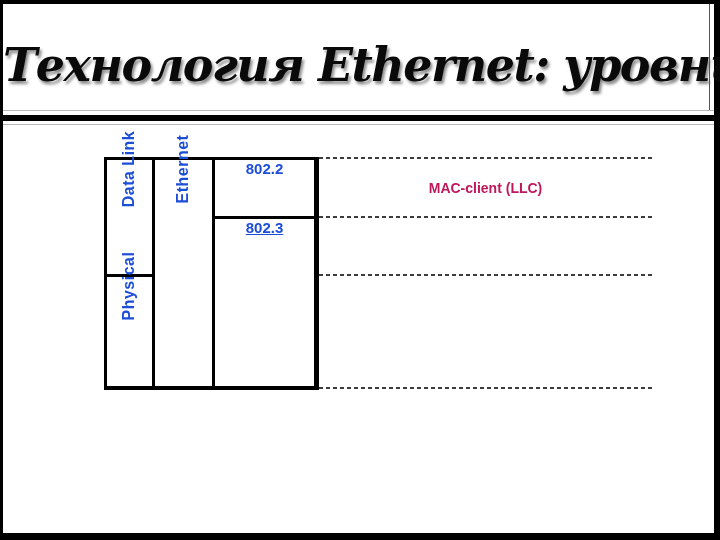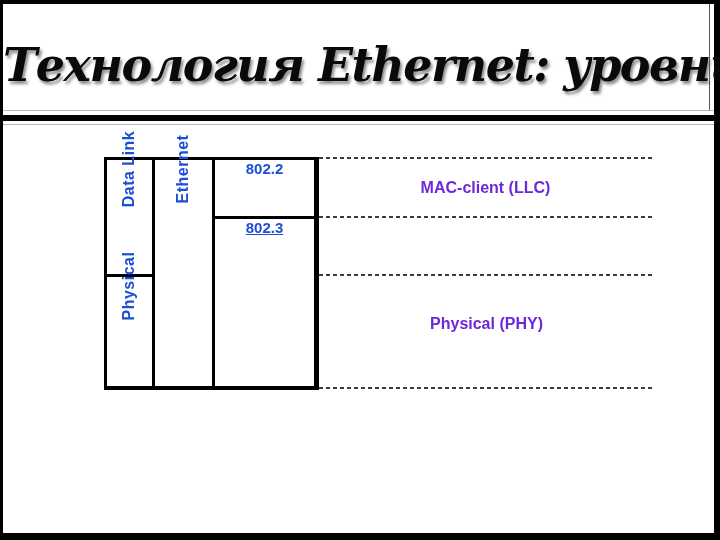--- a/index.html
+++ b/index.html
@@ -59,21 +59,21 @@
     position:absolute;left:316px;width:333px;height:2px;
     background:repeating-linear-gradient(90deg,#3c3c3c 0 4px,transparent 4px 7px);
   }
   .dash1{top:153px;}
   .dash2{top:212px;}
   .dash3{top:270px;}
   .dash4{top:383px;}
 
   
   .rlabel{
-    position:absolute;color:#6d28d9;font-weight:bold;font-size:16px;
+    position:absolute;color:#be185d;font-weight:bold;font-size:14px;
     text-align:center;white-space:nowrap;line-height:26px;
   }
   .r-llc{left:316px;width:333px;top:171px;}
   .r-mac{left:329px;width:340px;top:229px;}
   .r-phy{left:317px;width:333px;top:307px;}
 </style>
 </head>
 <body>
 
 <div class="slide">
@@ -111,15 +111,14 @@
   <div class="cell c-8023">
     <span>802.3</span>
   </div>
 
   <div class="dash dash1"></div>
   <div class="dash dash2"></div>
   <div class="dash dash3"></div>
   <div class="dash dash4"></div>
 
   <div class="rlabel r-llc">MAC-client (LLC)</div>
-  <div class="rlabel r-phy">Physical (PHY)</div>
 
 </div>
 
 </body></html>

